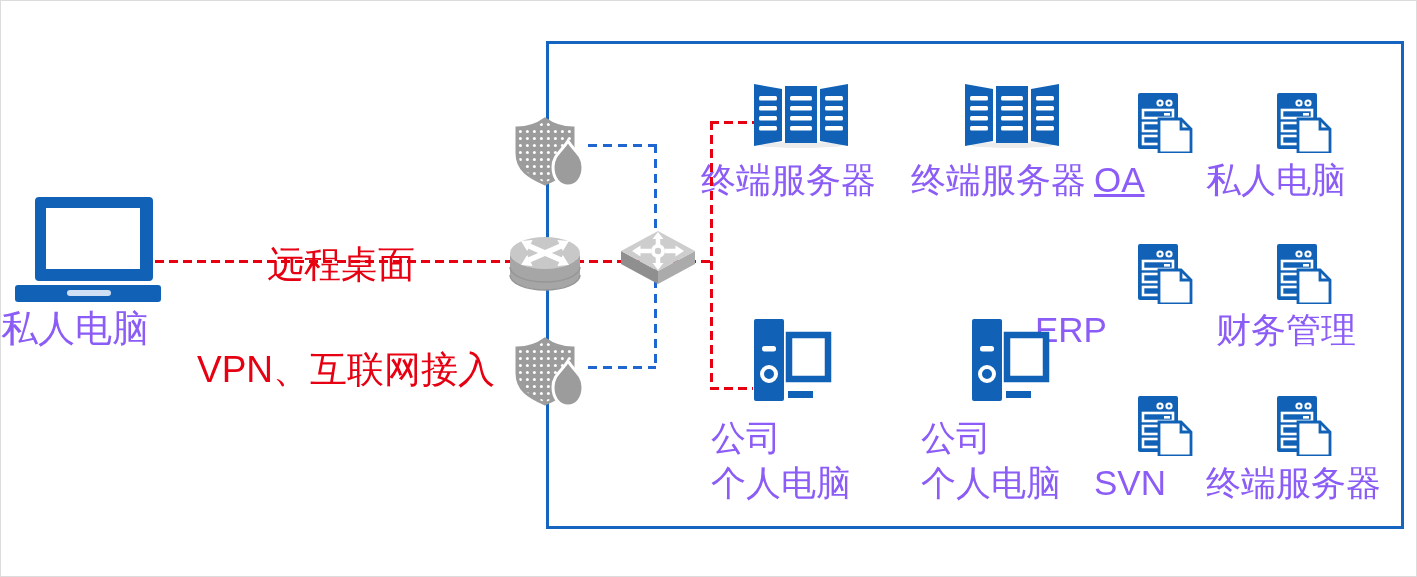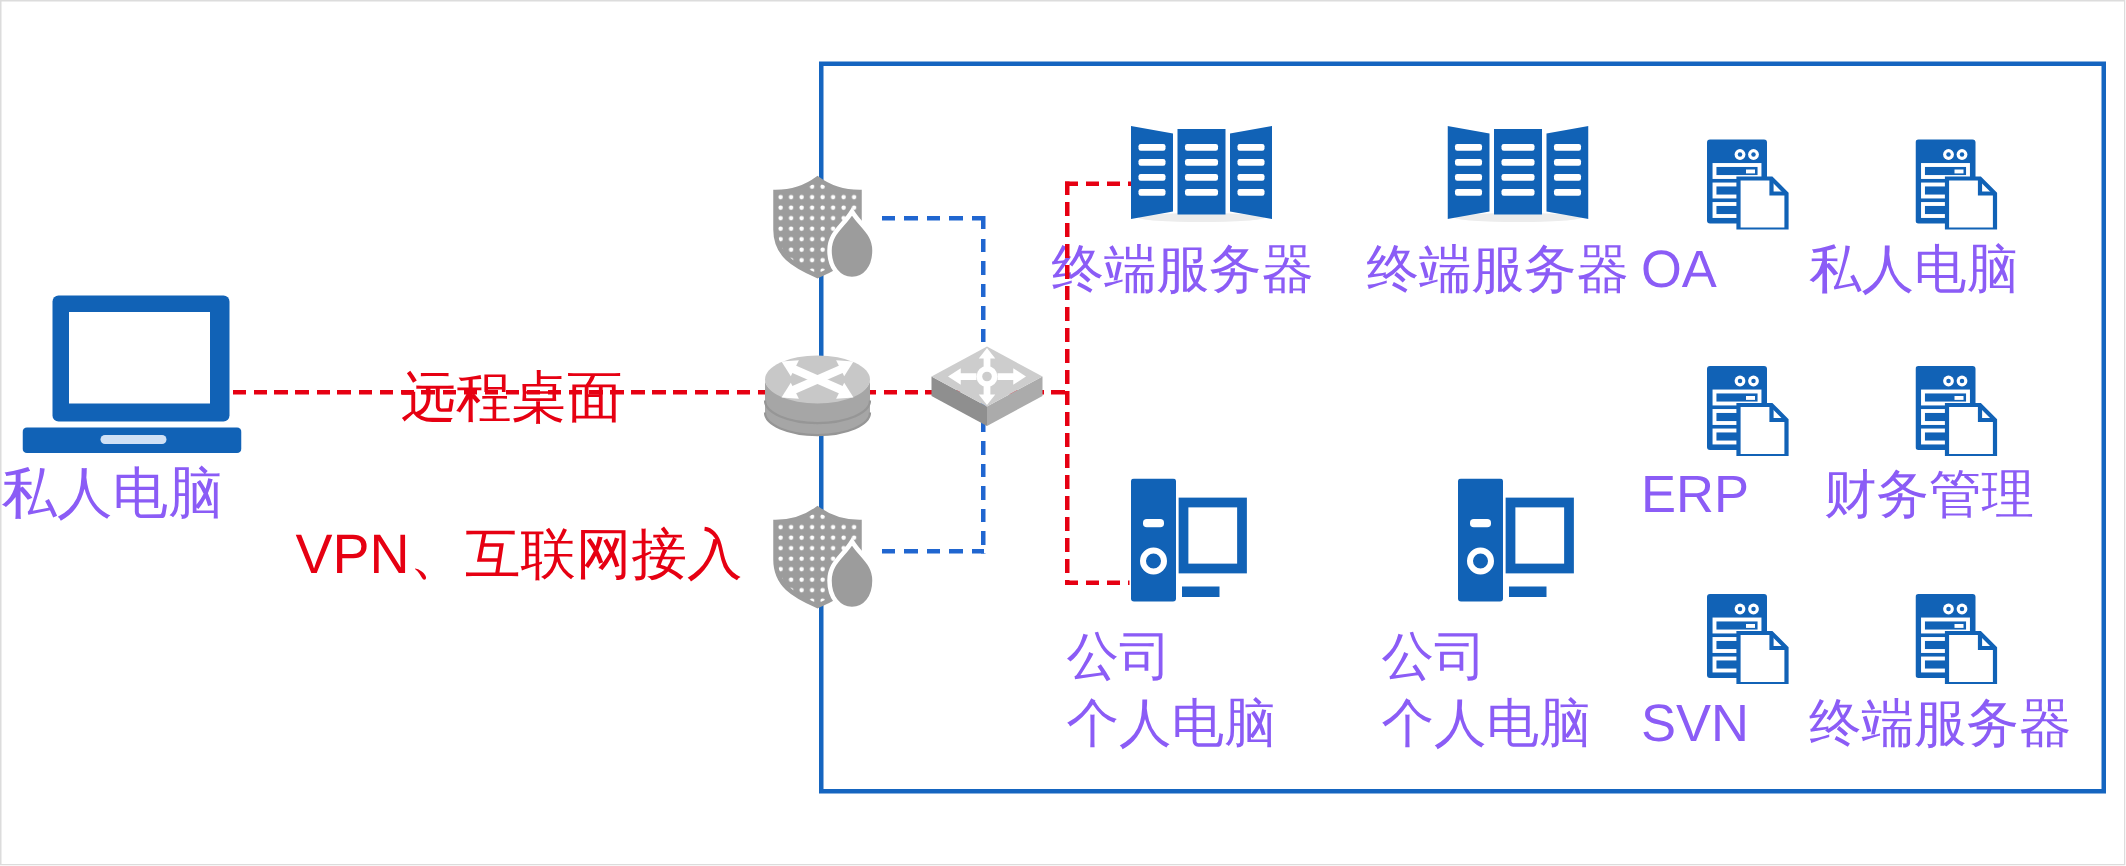--- a/index.html
+++ b/index.html
@@ -198,21 +198,21 @@
       <circle cx="31" cy="16" r="1.5" fill="#1162b6"></circle>
     <g fill="none" stroke="#ffffff" stroke-width="2.6">
       <rect x="5" y="23" width="30" height="8"></rect>
         <rect x="5" y="36" width="30" height="8"></rect>
         <rect x="5" y="49" width="30" height="8"></rect>
     </g>
     <rect x="26" y="26" width="6" height="2.6" fill="#ffffff"></rect>
     <path d="M21,32 h22 l10,10 v24 h-32 z" fill="#ffffff" stroke="#1162b6" stroke-width="2.8"></path>
     <path d="M43,32 v10 h10" fill="none" stroke="#1162b6" stroke-width="2.8"></path>
   </svg>
-  <div class="lbl" style="left:1093px;top:158px;width:140px;">OA</div>
+  <div class="lbl" style="left:1093px;top:158px;width:140px;text-decoration:underline;">OA</div>
 
   <svg class="icon" style="left:1276px;top:86px;" width="56" height="66" viewBox="0 0 56 66">
     <rect x="0" y="6" width="40" height="56" rx="2" fill="#1162b6"></rect>
     <circle cx="22" cy="16" r="3.6" fill="#ffffff"></circle>
       <circle cx="22" cy="16" r="1.5" fill="#1162b6"></circle>
     <circle cx="31" cy="16" r="3.6" fill="#ffffff"></circle>
       <circle cx="31" cy="16" r="1.5" fill="#1162b6"></circle>
     <g fill="none" stroke="#ffffff" stroke-width="2.6">
       <rect x="5" y="23" width="30" height="8"></rect>
         <rect x="5" y="36" width="30" height="8"></rect>
@@ -232,21 +232,21 @@
       <circle cx="31" cy="16" r="1.5" fill="#1162b6"></circle>
     <g fill="none" stroke="#ffffff" stroke-width="2.6">
       <rect x="5" y="23" width="30" height="8"></rect>
         <rect x="5" y="36" width="30" height="8"></rect>
         <rect x="5" y="49" width="30" height="8"></rect>
     </g>
     <rect x="26" y="26" width="6" height="2.6" fill="#ffffff"></rect>
     <path d="M21,32 h22 l10,10 v24 h-32 z" fill="#ffffff" stroke="#1162b6" stroke-width="2.8"></path>
     <path d="M43,32 v10 h10" fill="none" stroke="#1162b6" stroke-width="2.8"></path>
   </svg>
-  <div class="lbl" style="left:1093px;top:308px;width:140px;">ERP</div>
+  <div class="lbl" style="left:1034px;top:308px;width:140px;">ERP</div>
 
   <svg class="icon" style="left:1276px;top:237px;" width="56" height="66" viewBox="0 0 56 66">
     <rect x="0" y="6" width="40" height="56" rx="2" fill="#1162b6"></rect>
     <circle cx="22" cy="16" r="3.6" fill="#ffffff"></circle>
       <circle cx="22" cy="16" r="1.5" fill="#1162b6"></circle>
     <circle cx="31" cy="16" r="3.6" fill="#ffffff"></circle>
       <circle cx="31" cy="16" r="1.5" fill="#1162b6"></circle>
     <g fill="none" stroke="#ffffff" stroke-width="2.6">
       <rect x="5" y="23" width="30" height="8"></rect>
         <rect x="5" y="36" width="30" height="8"></rect>

